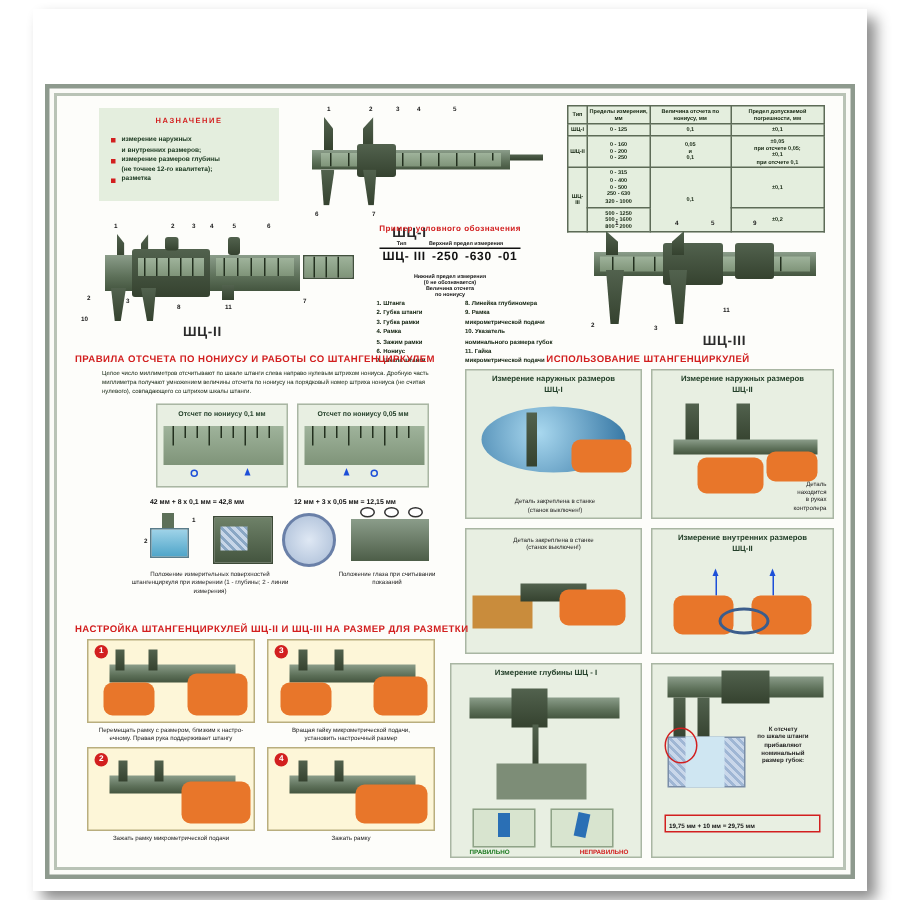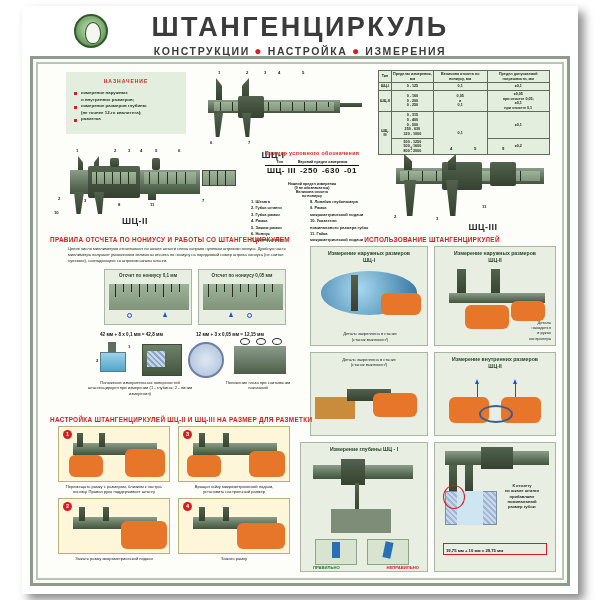--- a/index.html
+++ b/index.html
@@ -131,31 +131,20 @@
   }
   .bluebar{ position:absolute; background:#1d4fd8; width:1.4px;}
   .formula{ position:absolute; font-size:4.6px; font-weight:bold; color:#111;}
   .okbad{ font-size:4.2px; font-weight:bold; }
 </style>
 </head>
 <body>
 
 <div class="poster">
 
-  <div class="hdr">
-    <div class="logo"></div>
-    <div class="title">ШТАНГЕНЦИРКУЛЬ</div>
-    <div class="subtitle">
-      <span>КОНСТРУКЦИИ</span>
-      <i>●</i>
-      <span>НАСТРОЙКА</span>
-      <i>●</i>
-      <span>ИЗМЕРЕНИЯ</span>
-    </div>
-  </div>
 
   <div class="frame">
   <div class="frame-in">
 
     <div class="assign">
       <h4>НАЗНАЧЕНИЕ</h4>
       <ul>
         <li>измерение наружных</li>
         <li class="cont">и внутренних размеров;</li>
         <li>измерение размеров глубины</li>
@@ -286,21 +275,21 @@
       </div>
       <div class="num" style="left:6px;top:50px;">2</div>
       <div class="num" style="left:32px;top:52px;">3</div>
       <div class="num" style="left:2px;top:64px;">10</div>
       <div class="num" style="left:66px;top:56px;">8</div>
       <div class="num" style="left:98px;top:56px;">11</div>
       <div class="num" style="left:150px;top:52px;">7</div>
       <div class="lbl-big" style="position:absolute;left:48px;top:70px;width:70px;">ШЦ-II</div>
     </div>
 
-    <div class="desig" style="left:210px;top:86px;width:128px;">
+    <div class="desig" style="left:198px;top:86px;width:128px;">
       <div class="sec-title" style="font-size:5.4px;margin-bottom:4px;">Пример условного обозначения</div>
       <div class="ann" style="margin-bottom:1px;">
         <span style="margin-right:14px;">Тип</span>
         <span>Верхний предел измерения</span>
       </div>
       <div class="main">
         <span>ШЦ- III</span><span>-250</span><span>-630</span><span>-01</span>
       </div>
       <div class="ann" style="margin-top:3px;white-space:pre-line;">
         <span style="display:inline-block;width:58px;">Нижний предел измерения

